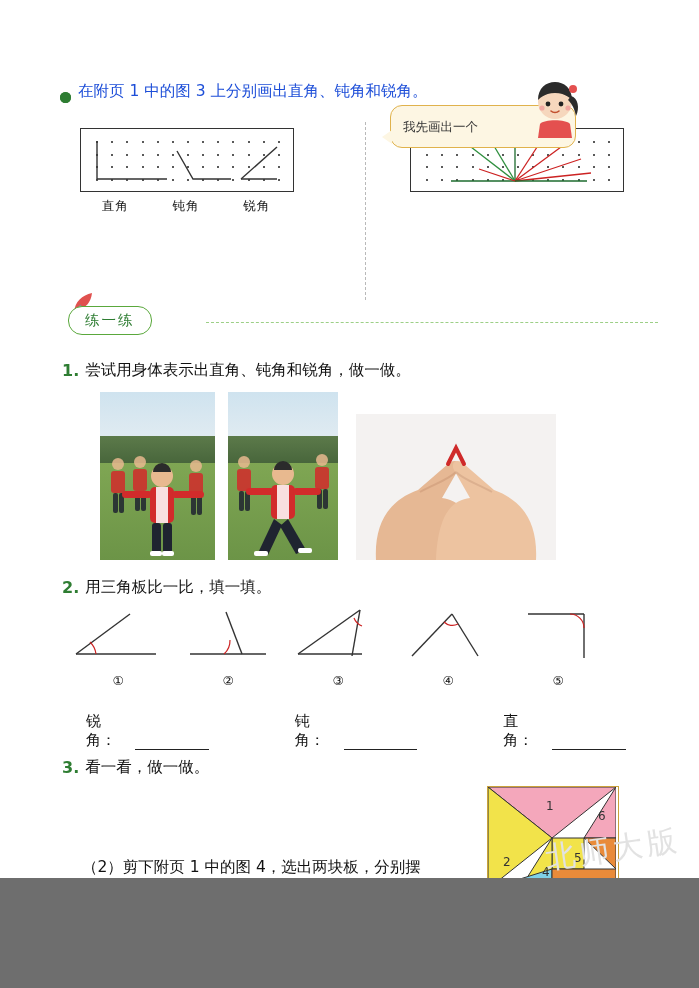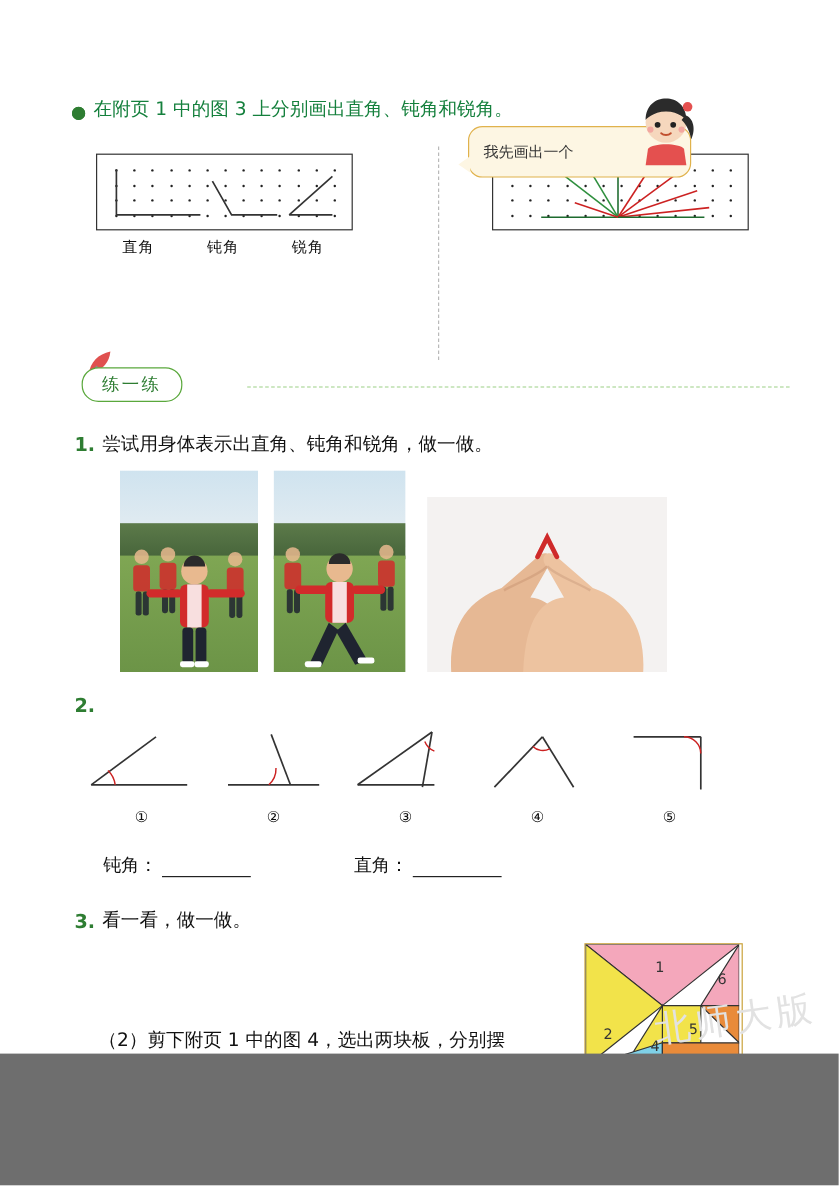--- a/index.html
+++ b/index.html
@@ -23,22 +23,22 @@
     font-size:30px;color:#e2e2e2;letter-spacing:4px;
     transform:rotate(-8deg);
     font-family:"DejaVu Sans","Liberation Sans",sans-serif;
   }
 
   
   .task-top{
     position:absolute;left:60px;top:80px;width:580px;
   }
   .bullet-line{
-    display:flex;align-items:center;gap:7px;
-    font-size:15.5px;color:#15803d;line-height:1.5;
+    display:flex;align-items:flex-end;gap:7px;
+    font-size:15.5px;color:#1d4ed8;line-height:1.5;
   }
   .bullet-dot{
     width:11px;height:11px;border-radius:50%;
     background:#2e7d32;margin-top:5px;flex:none;
     box-shadow:inset 0 0 0 2px #2e7d32;
   }
 
   .dot-panels{
     position:absolute;left:60px;top:116px;width:580px;height:180px;
   }
@@ -410,20 +410,21 @@
         <path d="M180 146 C182 108 166 86 138 76 L108 50 C102 44 94 48 98 56 L114 84 C96 86 82 100 80 146z" fill="#edc3a0"></path>
         <path d="M92 50 L100 34 L108 50" fill="none" stroke="#cf2a2a" stroke-width="4" stroke-linecap="round"></path>
         <path d="M64 78 C78 70 92 66 100 58" fill="none" stroke="#d7a683" stroke-width="2"></path>
         <path d="M136 78 C122 70 108 66 100 58" fill="none" stroke="#dcb08f" stroke-width="2"></path>
       </svg>
     </div>
   </div>
 
   <div class="q q2">
     <span class="qnum">2.</span>
+    <span>用三角板比一比，填一填。</span>
   </div>
 
   <div class="angles-row">
     <div class="ang" style="left:0;">
       <svg width="96" height="70">
         <line x1="6" y1="54" x2="86" y2="54" stroke="#333" stroke-width="1.4"></line>
         <line x1="6" y1="54" x2="60" y2="14" stroke="#333" stroke-width="1.4"></line>
         <path d="M26 54 A20 20 0 0 0 20 42" fill="none" stroke="#c22" stroke-width="1.2"></path>
       </svg>
       <div class="cap">①</div>
@@ -457,20 +458,24 @@
       <svg width="96" height="70">
         <line x1="18" y1="14" x2="74" y2="14" stroke="#333" stroke-width="1.4"></line>
         <line x1="74" y1="14" x2="74" y2="58" stroke="#333" stroke-width="1.4"></line>
         <path d="M60 14 A14 14 0 0 1 74 28" fill="none" stroke="#c22" stroke-width="1.2"></path>
       </svg>
       <div class="cap">⑤</div>
     </div>
   </div>
 
   <div class="blanks">
+    <span class="blank">
+      <span>锐角：</span>
+      <span class="ln"></span>
+    </span>
     <span class="blank">
       <span>钝角：</span>
       <span class="ln"></span>
     </span>
     <span class="blank">
       <span>直角：</span>
       <span class="ln"></span>
     </span>
   </div>
 

